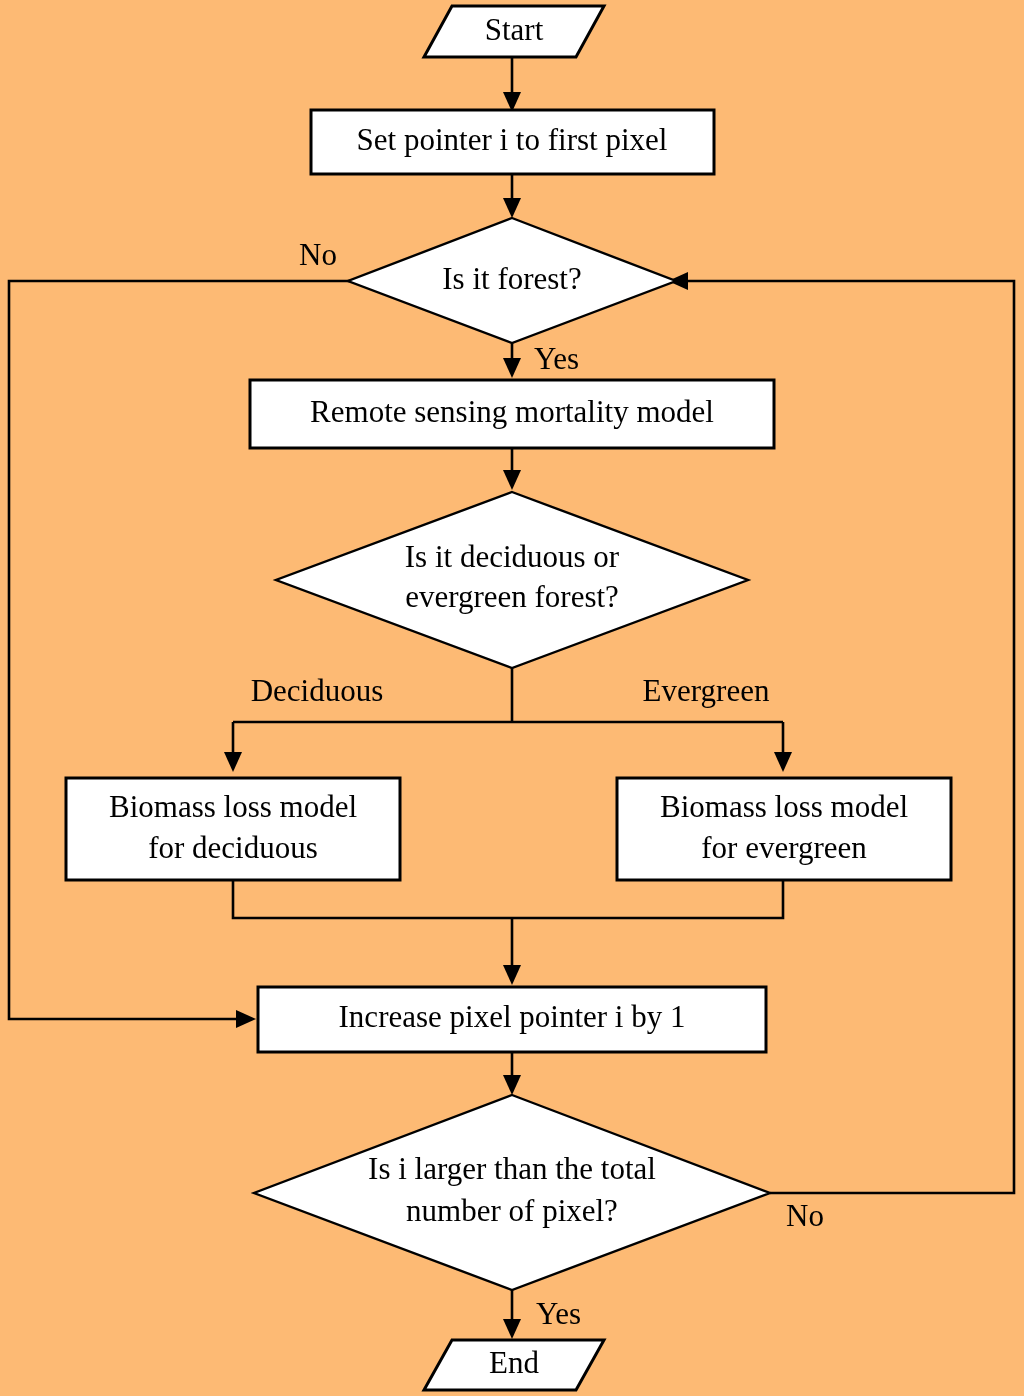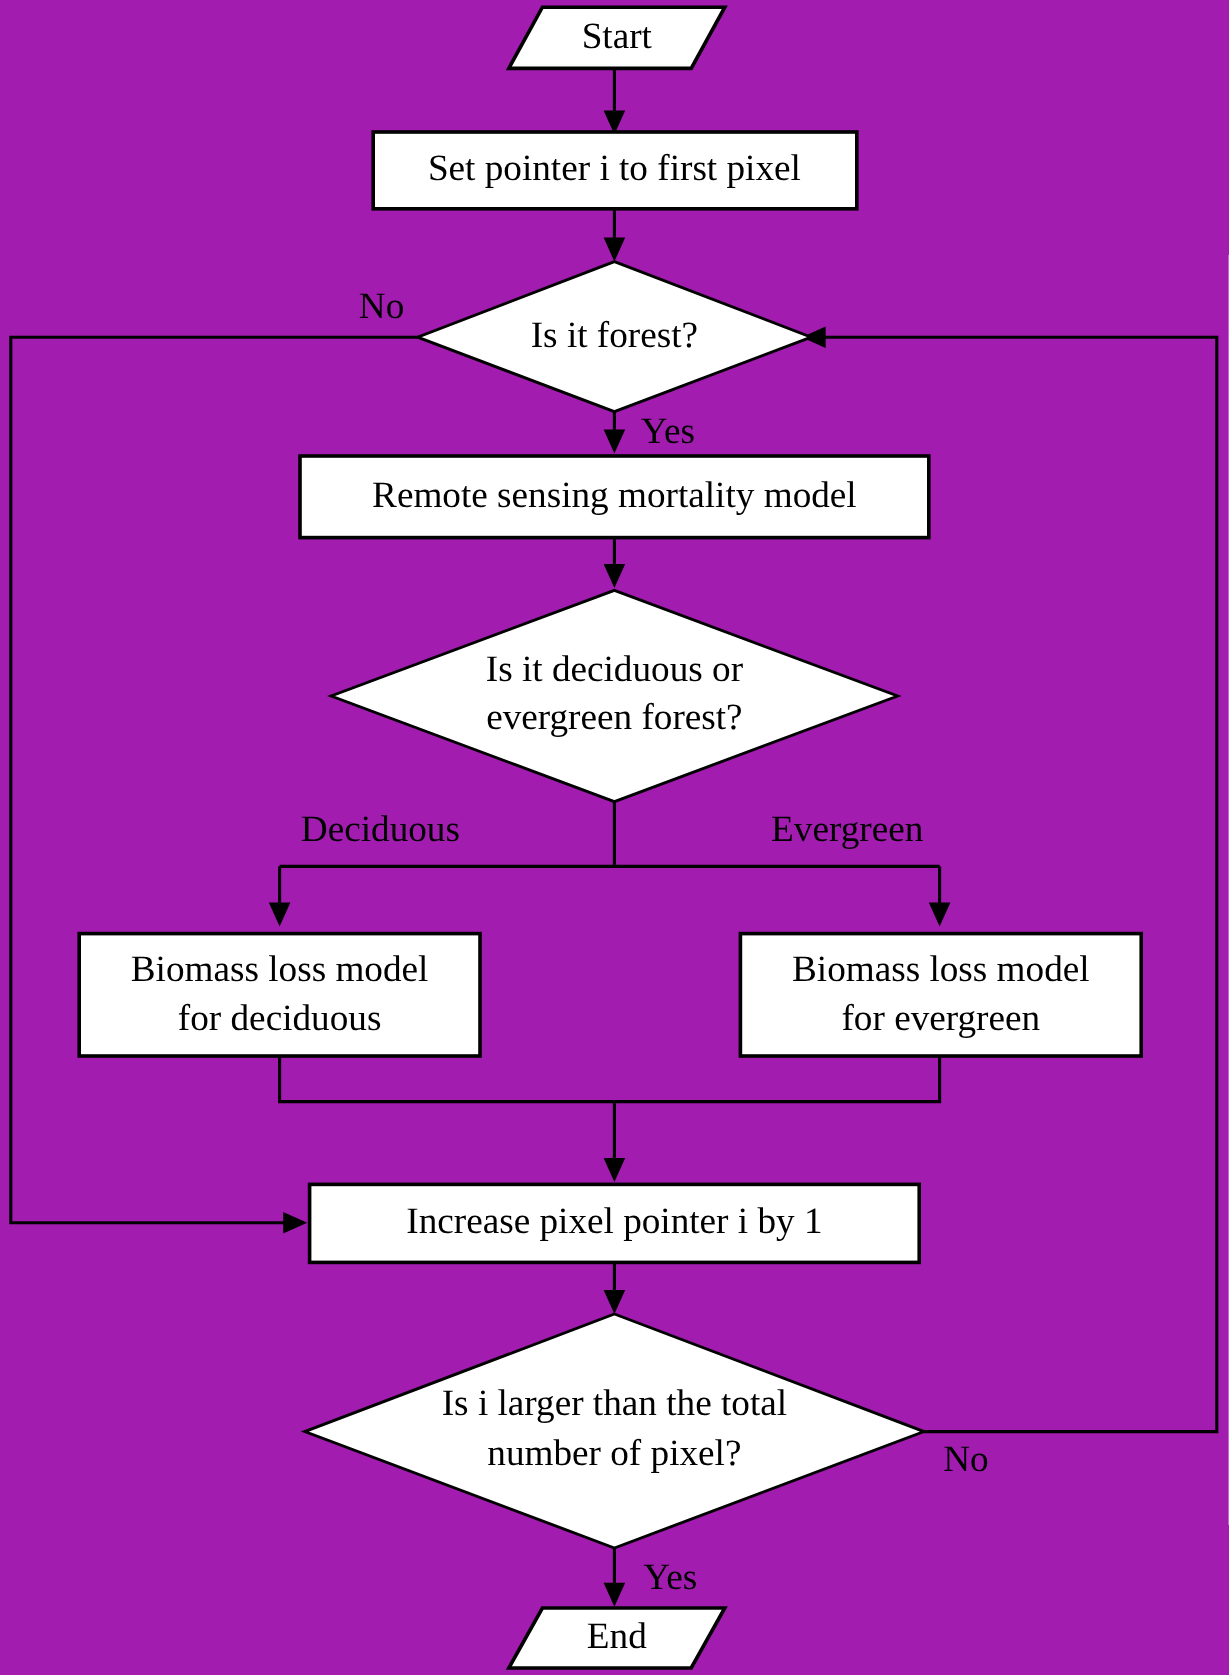--- a/index.html
+++ b/index.html
@@ -5,21 +5,21 @@
 <style>
   html, body {
     margin: 0;
     padding: 0;
     background: #ffffff;
   }
   #flowchart-root {
     position: relative;
     width: 1024px;
     height: 1396px;
-    background: #a21caf;
+    background: #fdba74;
     overflow: hidden;
     font-family: "Liberation Serif", "DejaVu Serif", serif;
   }
   svg#flow-svg {
     display: block;
     width: 1024px;
     height: 1396px;
   }
   .node-shape {
     fill: #ffffff;

